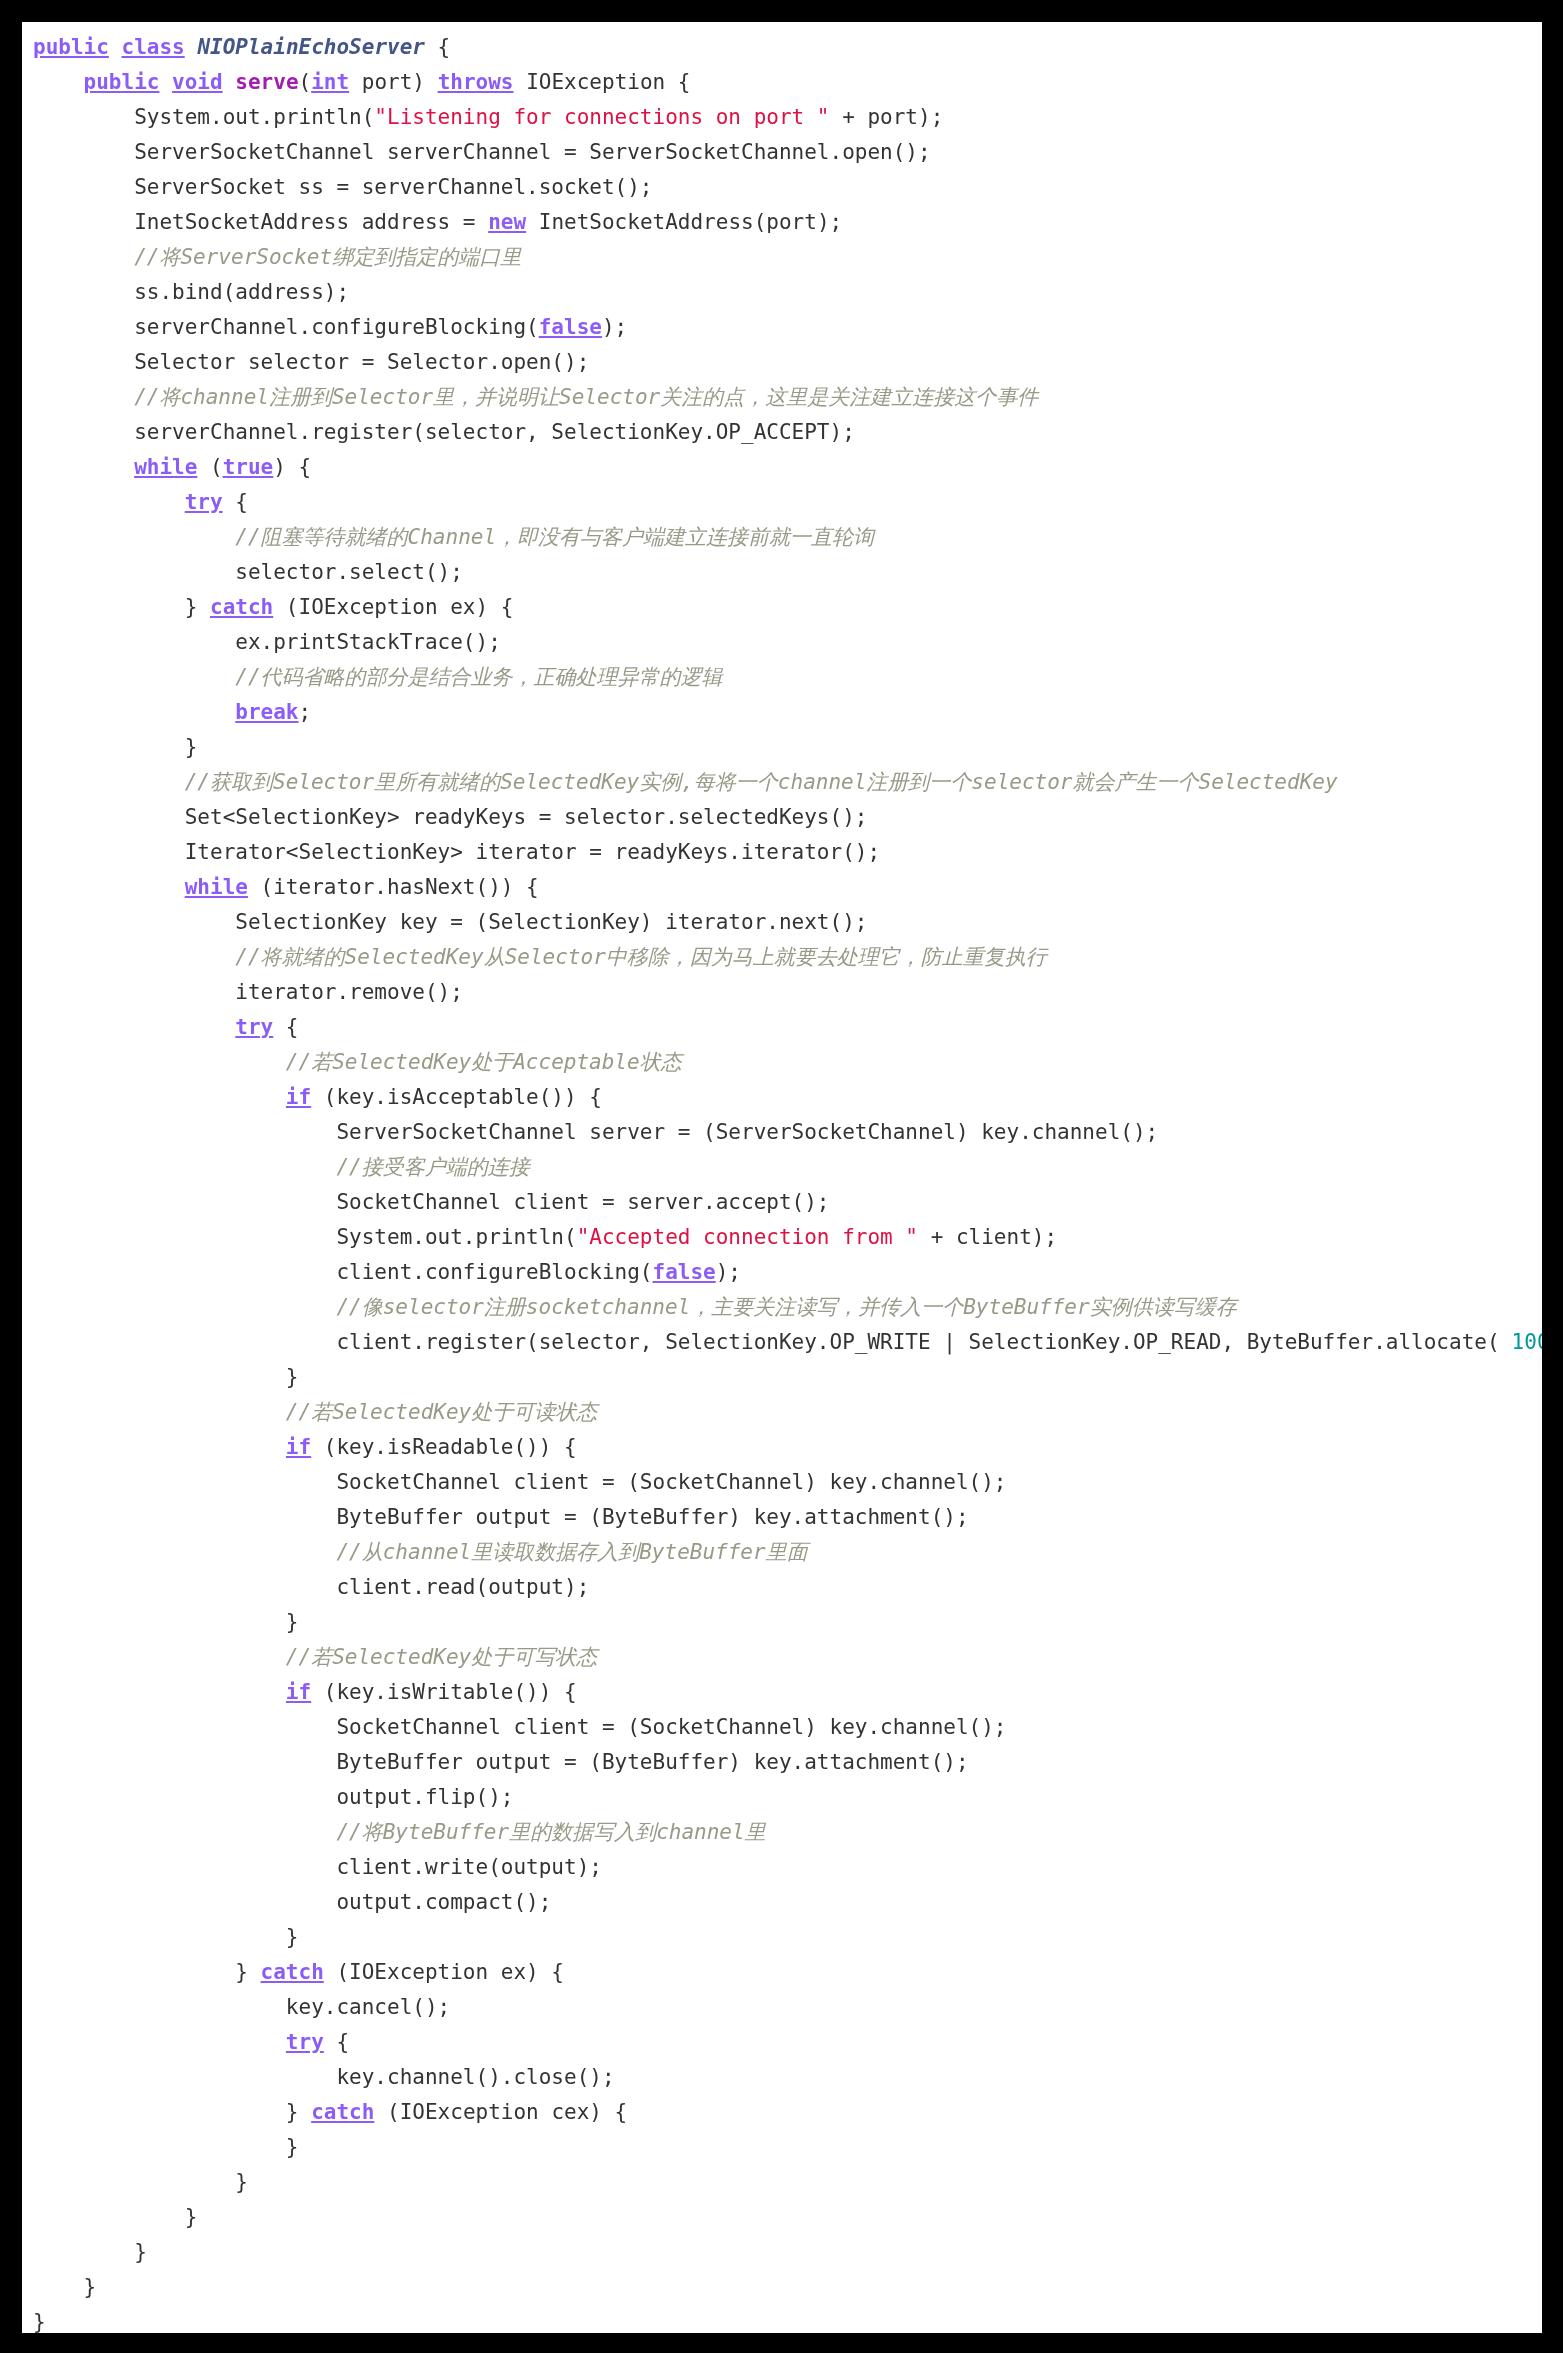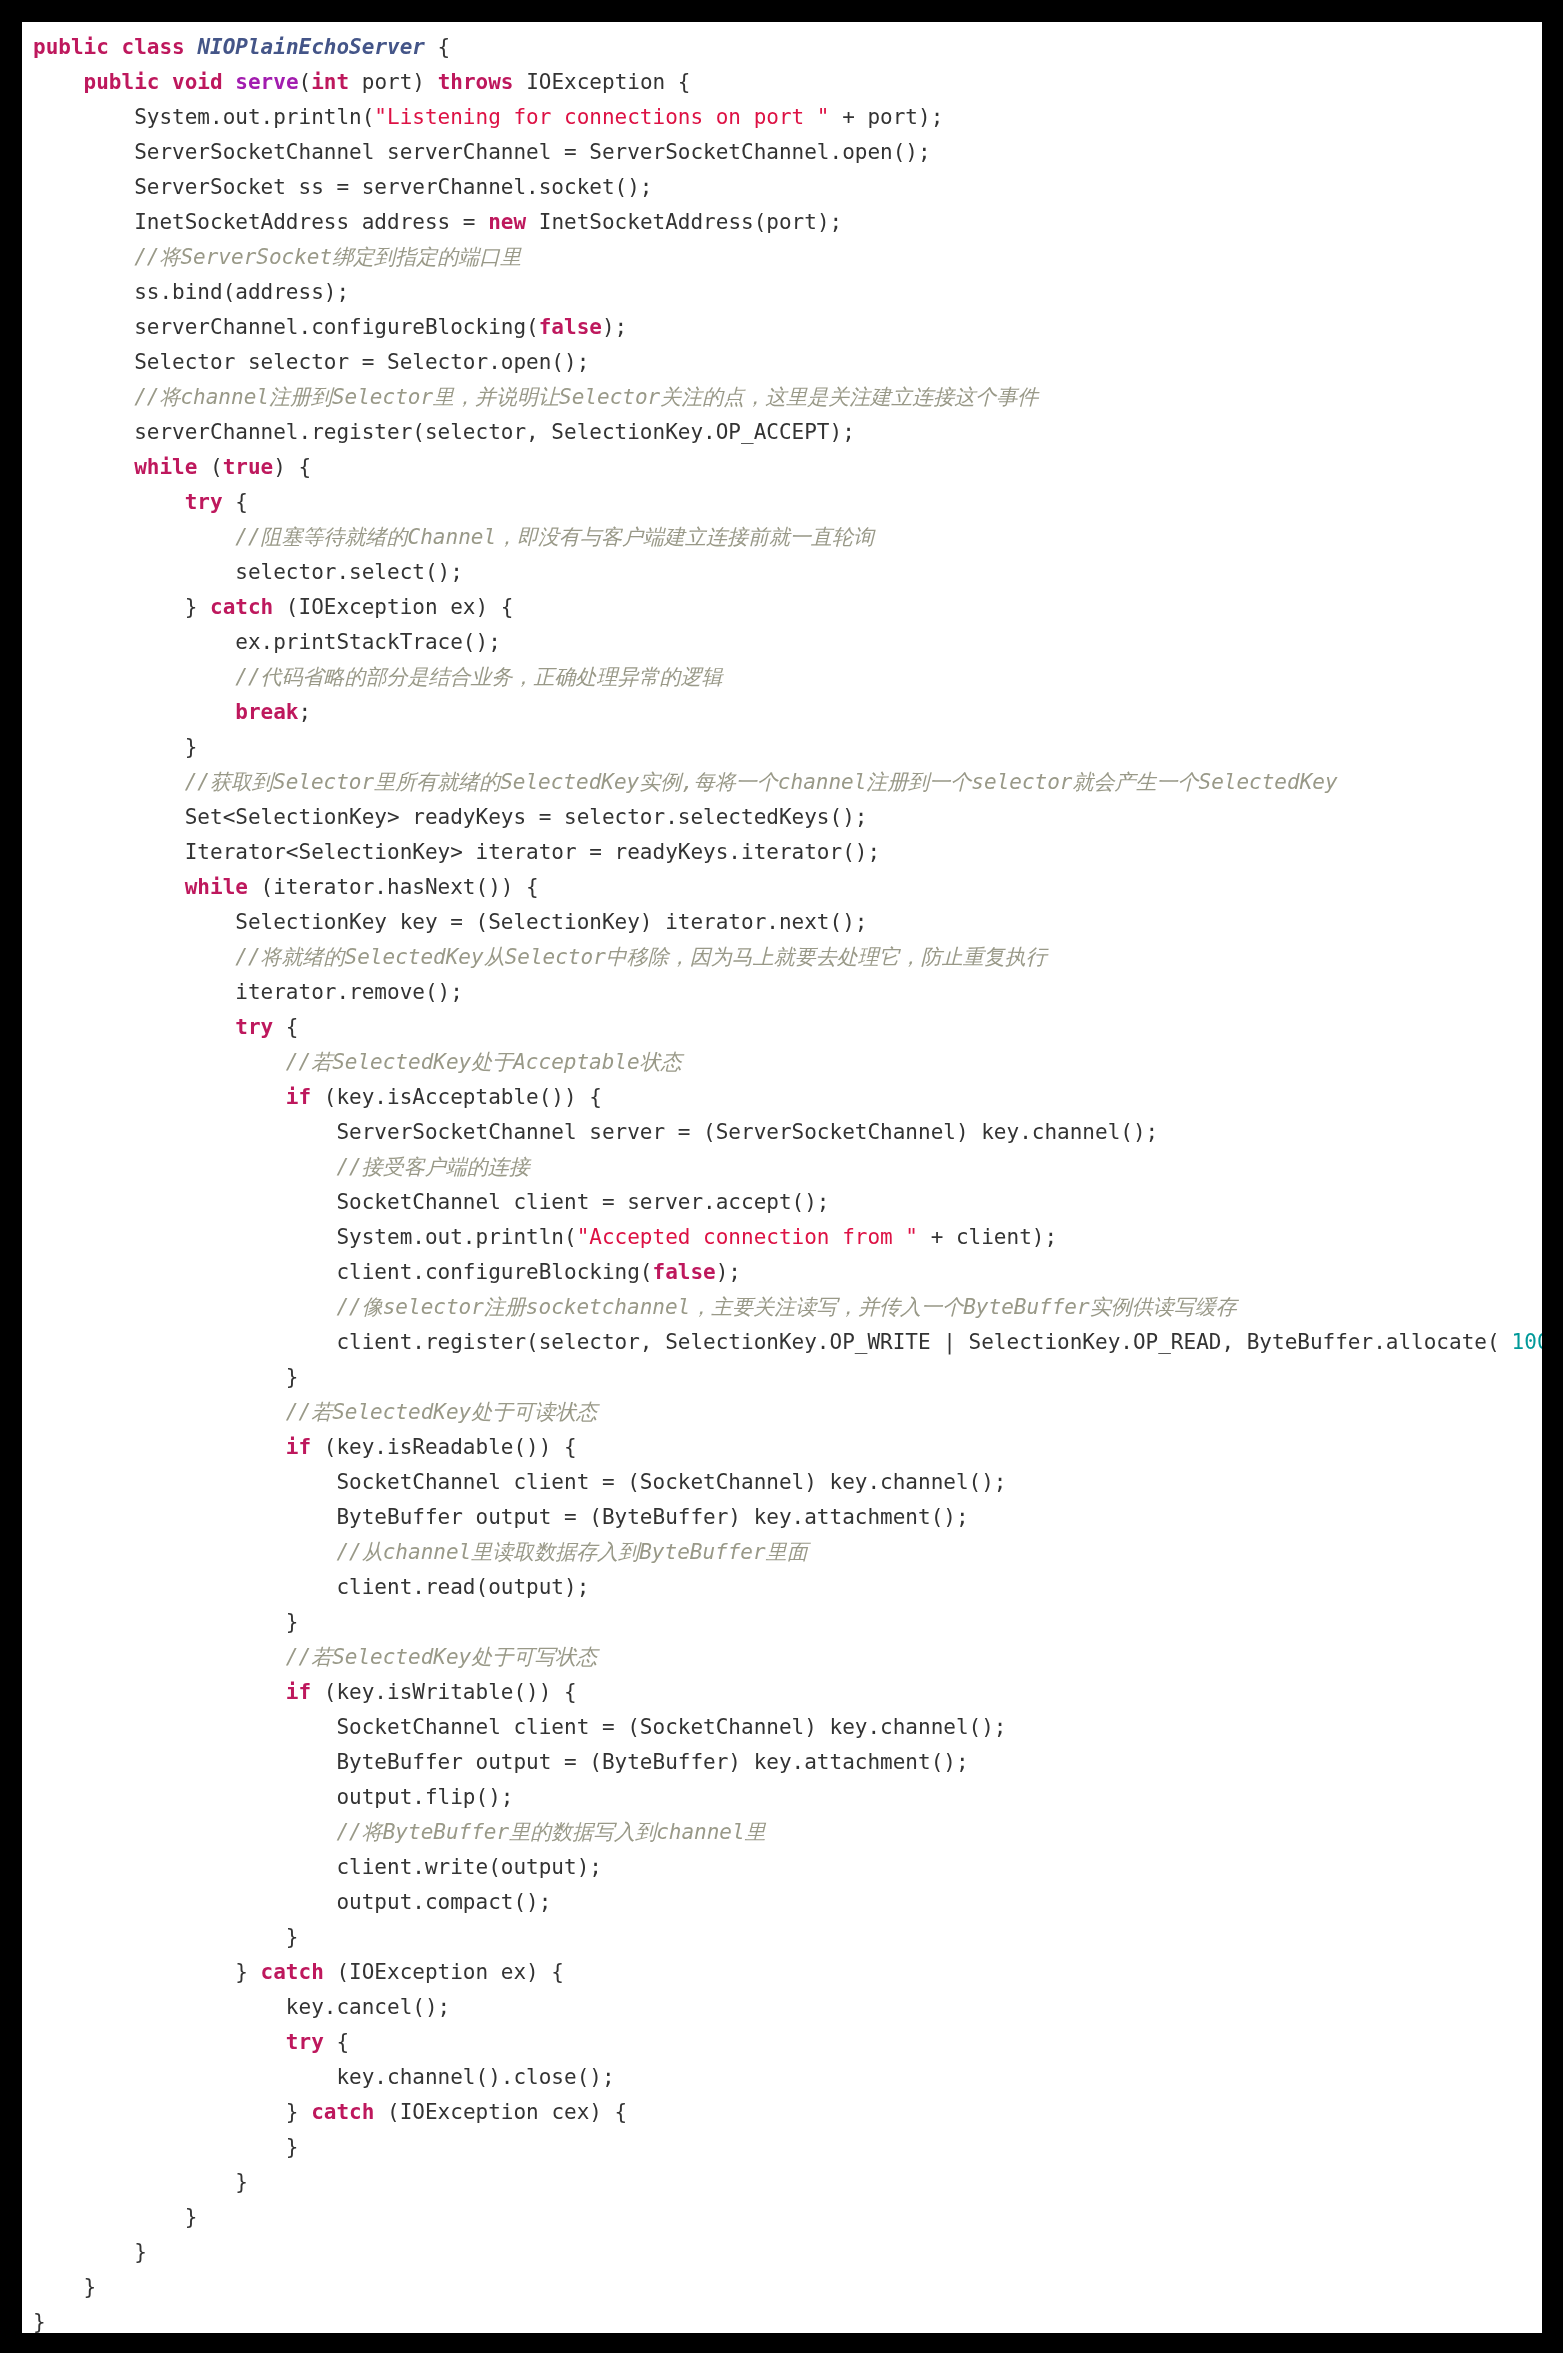--- a/index.html
+++ b/index.html
@@ -20,21 +20,21 @@
     position: absolute;
     left: 11.4px; top: 8.4px;
     margin: 0;
     font-family: "DejaVu Sans Mono", "Liberation Mono", monospace;
     font-size: 21px;
     line-height: 35px;
     color: #333333;
     white-space: pre;
   }
   .line { display: block; height: 35px; white-space: pre; }
-  .tok-kw { font-weight: bold; color: #be185d; }
+  .tok-kw { font-weight: bold; color: #8b5cf6; text-decoration: underline; }
   .tok-cls { font-weight: bold; color: #445588; font-style: italic; }
   .tok-fn { font-weight: bold; color: #a21caf; }
   .tok-str { color: #dd1144; }
   .tok-num { color: #009999; margin-left: 12px; }
   .tok-cm { color: #999988; font-style: italic; }
   .tok-plain { color: #333333; }
 </style>
 </head>
 <body>
 

